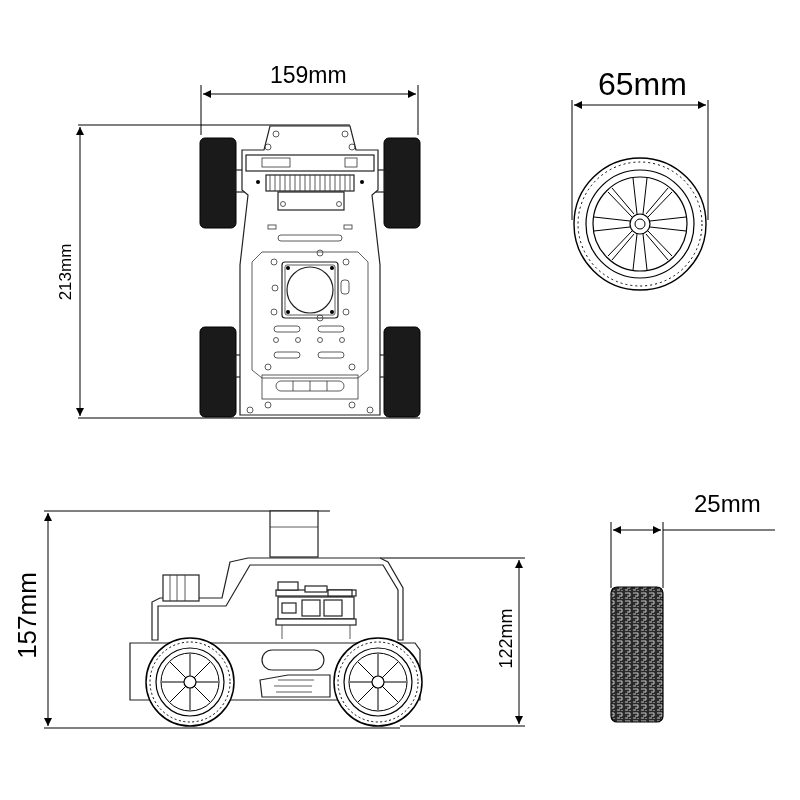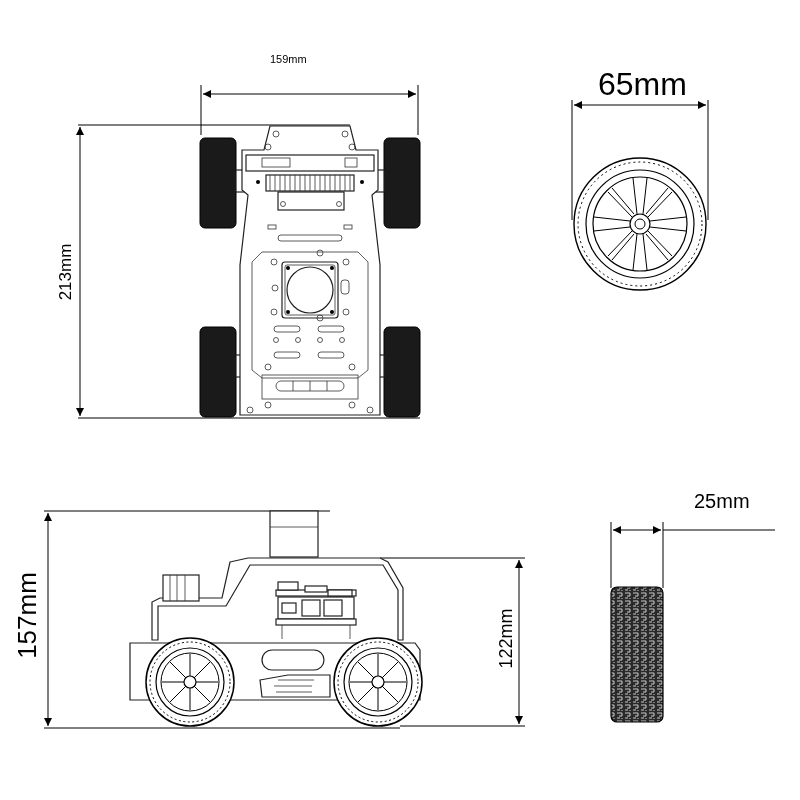--- a/index.html
+++ b/index.html
@@ -212,18 +212,18 @@
 
   <g>
     <line class="ln" x1="611" y1="522" x2="611" y2="588"></line>
     <line class="ln" x1="663" y1="522" x2="663" y2="588"></line>
     <line class="ln" x1="663" y1="530" x2="775" y2="530"></line>
     <line class="ln" x1="613" y1="530" x2="661" y2="530" marker-start="url(#arr)" marker-end="url(#arr)"></line>
     <rect x="611" y="587" width="52" height="135" rx="6" fill="url(#tread2)" stroke="#000" stroke-width="1.2"></rect>
   </g>
 </svg>
 
-<div style="position:absolute;left:270px;top:53px;font-size:11px;">159mm</div>
+<div style="position:absolute;left:270px;top:62px;font-size:23px;">159mm</div>
 <div style="position:absolute;left:38px;top:262px;font-size:17px;transform:rotate(-90deg);transform-origin:center;">213mm</div>
 <div style="position:absolute;left:598px;top:66px;font-size:32px;">65mm</div>
 <div style="position:absolute;left:-16px;top:600px;font-size:26px;transform:rotate(-90deg);transform-origin:center;">157mm</div>
 <div style="position:absolute;left:476px;top:628px;font-size:18px;transform:rotate(-90deg);transform-origin:center;">122mm</div>
-<div style="position:absolute;left:694px;top:490px;font-size:20px;">25mm</div>
+<div style="position:absolute;left:694px;top:490px;font-size:24px;">25mm</div>
 
 </body></html>

